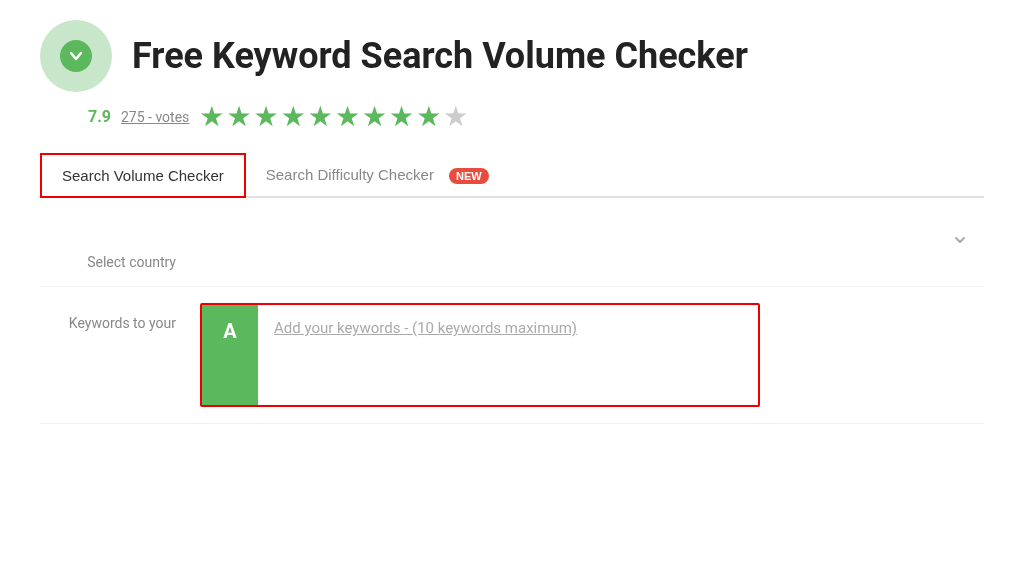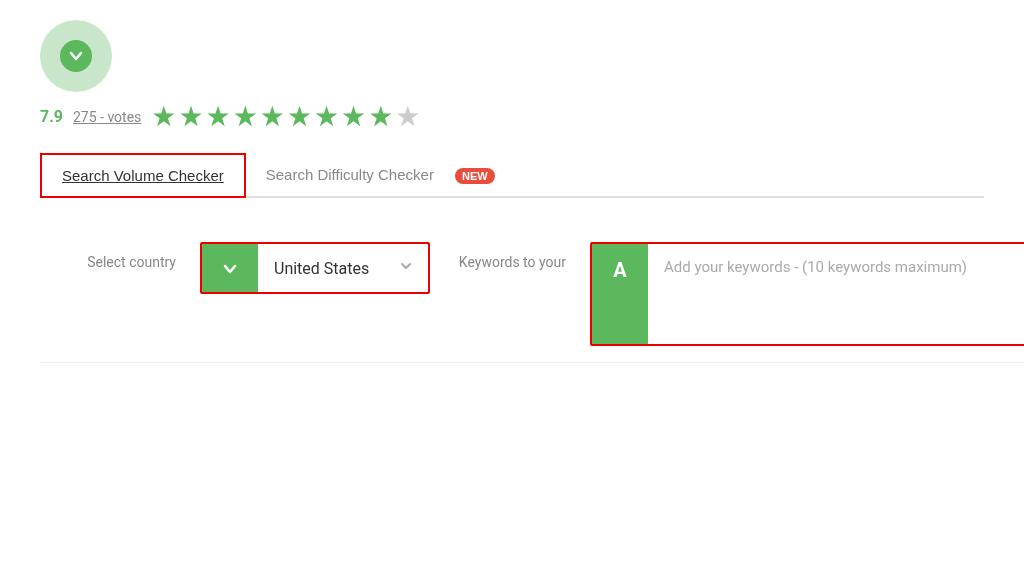--- a/index.html
+++ b/index.html
@@ -52,20 +52,21 @@
       color: #222;
     }
 
     
     .rating-section {
       display: flex;
       align-items: center;
       gap: 10px;
       margin-bottom: 20px;
       padding-left: 0;
+      margin-left: 48px;
     }
 
     .rating-score {
       color: #5cb85c;
       font-weight: 700;
       font-size: 16px;
     }
 
     .rating-votes {
       color: #888;
@@ -104,43 +105,42 @@
       background: none;
       color: #555;
       white-space: nowrap;
     }
 
     .tab.active {
       border: 2px solid #e00;
       color: #333;
       font-weight: 500;
       margin-bottom: -2px;
-      text-decoration: underline;
     }
 
     .tab.inactive {
       color: #888;
     }
 
     .new-badge {
       display: inline-block;
       background: #e74c3c;
       color: white;
       font-size: 11px;
       font-weight: 700;
       padding: 2px 7px;
       border-radius: 10px;
-      margin-left: 17px;
+      margin-left: 11px;
       text-transform: uppercase;
     }
 
     
     .form-section {
       display: flex;
-      flex-direction: row;
+      flex-direction: column;
       gap: 0;
     }
 
     .form-row {
       display: flex;
       align-items: flex-start;
       gap: 0;
       padding: 16px 0;
       border-bottom: 1px solid #f0f0f0;
     }
@@ -224,35 +224,37 @@
       color: white;
       font-size: 20px;
       font-weight: 700;
     }
 
     .keywords-placeholder {
       padding: 14px 16px;
       font-size: 15px;
       color: #aaa;
       flex: 1;
+      text-decoration: underline;
     }
   </style>
 </head>
 <body>
 
 <div class="page-wrapper">
 
   <div class="header">
     <div class="logo-circle">
       <div class="logo-chevron">
         <svg width="18" height="18" viewBox="0 0 18 18" fill="none">
           <polyline points="4,6 9,12 14,6" stroke="white" stroke-width="2.5" stroke-linecap="round" stroke-linejoin="round" fill="none"></polyline>
         </svg>
       </div>
     </div>
+    <h1 class="page-title">Free Keyword Search Volume Checker</h1>
   </div>
 
   <div class="rating-section">
     <span class="rating-score">7.9</span>
     <span class="rating-votes">
       <span>275</span> - <span>votes</span>
     </span>
     <div class="stars">
       <span class="star">★</span>
       <span class="star">★</span>
@@ -273,28 +275,20 @@
       <span>Search Difficulty Checker</span>
       <span class="new-badge">NEW</span>
     </button>
   </div>
 
   <div class="form-section">
 
     <div class="form-row">
       <div class="form-label">Select country</div>
       <div class="form-control-wrapper">
-        <div class="country-select-container">
-          <div class="select-icon-box">
-            <svg width="20" height="20" viewBox="0 0 20 20" fill="none">
-              <polyline points="5,8 10,14 15,8" stroke="white" stroke-width="2.5" stroke-linecap="round" stroke-linejoin="round" fill="none"></polyline>
-            </svg>
-          </div>
-          <span class="select-text">United States</span>
-        </div>
         <span class="chevron-right">
           <svg width="16" height="16" viewBox="0 0 16 16" fill="none" style="margin-left:600px;">
             <polyline points="4,6 8,10 12,6" stroke="#aaa" stroke-width="2" stroke-linecap="round" stroke-linejoin="round" fill="none"></polyline>
           </svg>
         </span>
       </div>
     </div>
 
     <div class="form-row">
       <div class="form-label">

